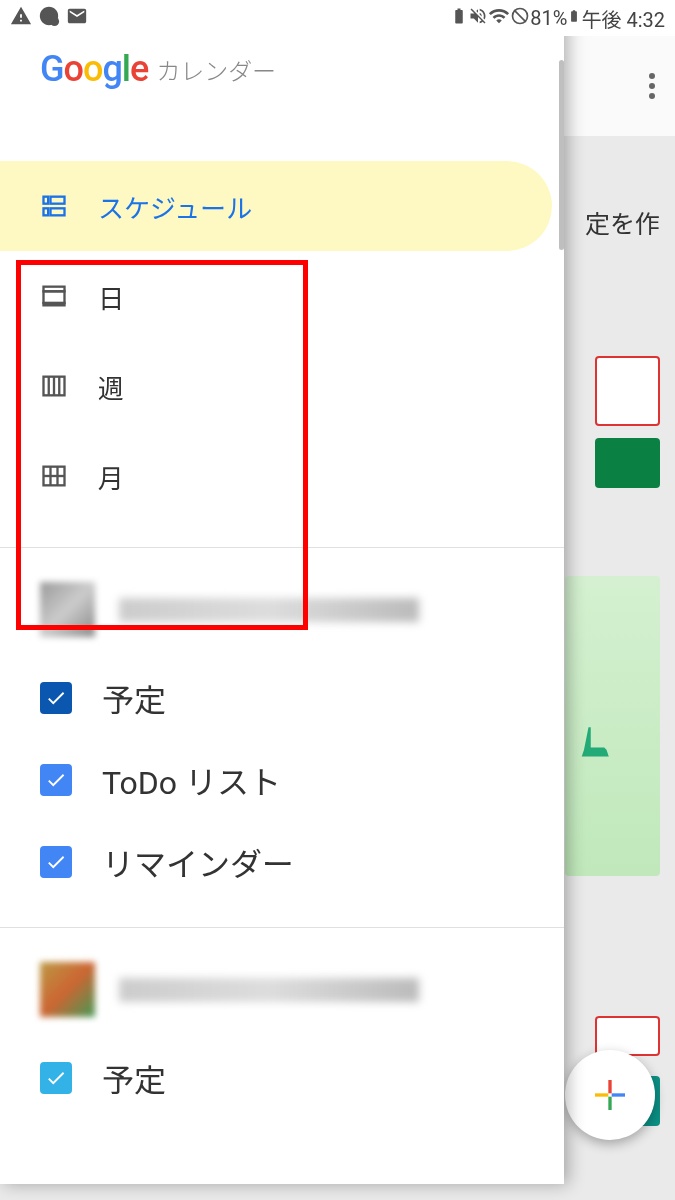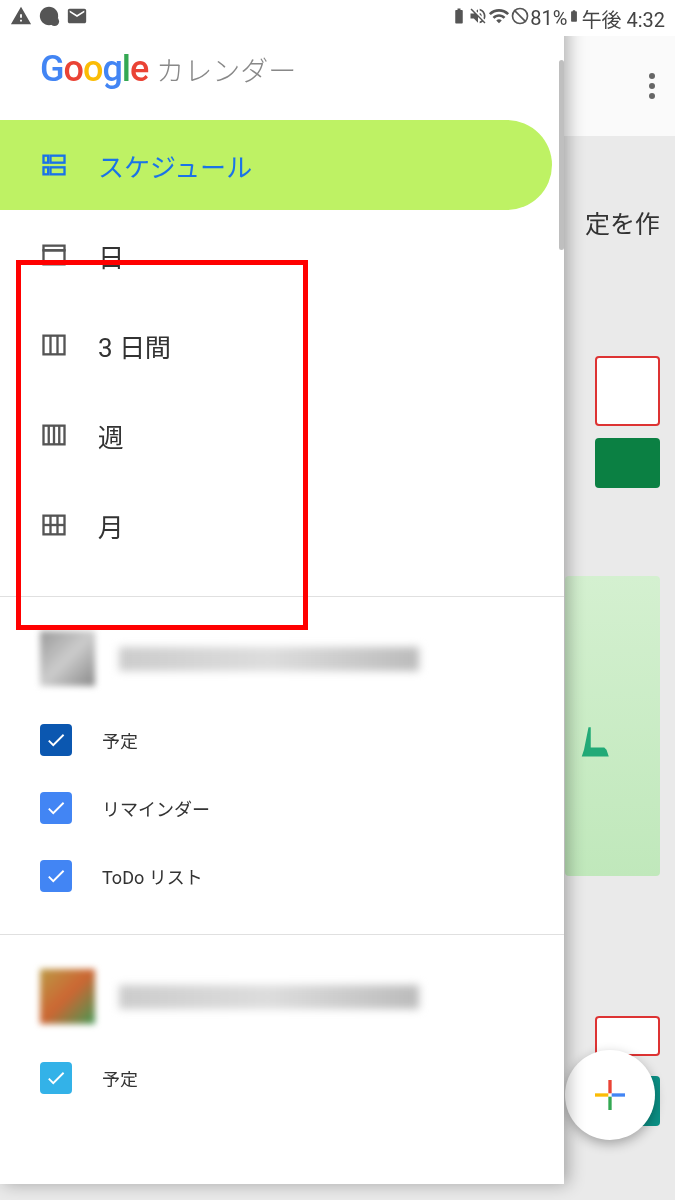--- a/index.html
+++ b/index.html
@@ -126,38 +126,39 @@
     .google-logo {
       font-size: 36px;
       font-weight: 500;
       letter-spacing: -1px;
     }
     .g-b { color: #4285F4; }
     .g-r { color: #EA4335; }
     .g-y { color: #FBBC05; }
     .g-g { color: #34A853; }
     .calendar-label {
-      font-size: 28px;
+      font-size: 24px;
       color: #888;
       font-weight: 300;
     }
     .view-options {
       padding: 0 0 20px 0;
     }
     .view-item {
       display: flex;
       align-items: center;
       height: 90px;
       padding-left: 40px;
       border-radius: 0 45px 45px 0;
       margin-right: 12px;
       gap: 30px;
     }
     .view-item.selected {
-      background: #bef264;
+      background: #fef9c3;
+      margin-top: 41px;
     }
     .view-item.selected .view-label { color: #1a73e8; }
     .view-icon {
       width: 28px; height: 28px; display: flex; align-items: center; justify-content: center;
     }
     .view-label {
       font-size: 26px;
       color: #333;
     }
     .highlight-box {
@@ -207,21 +208,21 @@
     }
     .checkbox {
       width: 32px; height: 32px;
       border-radius: 4px;
       display: flex;
       align-items: center;
       justify-content: center;
     }
     .checkbox svg { width: 22px; height: 22px; }
     .cal-label {
-      font-size: 18px;
+      font-size: 32px;
       color: #333;
     }
   </style>
 </head>
 <body>
 
 <div class="status-bar">
   <div class="status-left">
     <span>
       <svg width="22" height="22" viewBox="0 0 24 24">
@@ -335,30 +336,20 @@
             <rect x="3" y="8" width="18" height="10" fill="none" stroke="#555" stroke-width="2"></rect>
             <rect x="3" y="18" width="18" height="2" fill="none" stroke="#555" stroke-width="2"></rect>
           </svg>
       </span>
       <span class="view-label">日</span>
     </div>
     <div class="view-item">
       <span class="view-icon">
         <svg width="28" height="28" viewBox="0 0 24 24">
             <rect x="3" y="4" width="18" height="16" fill="none" stroke="#555" stroke-width="2"></rect>
-            <line x1="9" y1="4" x2="9" y2="20" stroke="#555" stroke-width="2"></line>
-            <line x1="15" y1="4" x2="15" y2="20" stroke="#555" stroke-width="2"></line>
-          </svg>
-      </span>
-      <span class="view-label">3 日間</span>
-    </div>
-    <div class="view-item">
-      <span class="view-icon">
-        <svg width="28" height="28" viewBox="0 0 24 24">
-            <rect x="3" y="4" width="18" height="16" fill="none" stroke="#555" stroke-width="2"></rect>
             <line x1="7.5" y1="4" x2="7.5" y2="20" stroke="#555" stroke-width="2"></line>
             <line x1="12" y1="4" x2="12" y2="20" stroke="#555" stroke-width="2"></line>
             <line x1="16.5" y1="4" x2="16.5" y2="20" stroke="#555" stroke-width="2"></line>
           </svg>
       </span>
       <span class="view-label">週</span>
     </div>
     <div class="view-item">
       <span class="view-icon">
         <svg width="28" height="28" viewBox="0 0 24 24">
@@ -386,29 +377,29 @@
           </svg>
       </div>
       <span class="cal-label">予定</span>
     </div>
     <div class="cal-item">
       <div class="checkbox" style="background:#4285f4;">
         <svg viewBox="0 0 24 24">
             <path fill="#fff" d="M9 16.17L4.83 12l-1.42 1.41L9 19 21 7l-1.41-1.41z"></path>
           </svg>
       </div>
-      <span class="cal-label">リマインダー</span>
+      <span class="cal-label">ToDo リスト</span>
     </div>
     <div class="cal-item">
       <div class="checkbox" style="background:#4285f4;">
         <svg viewBox="0 0 24 24">
             <path fill="#fff" d="M9 16.17L4.83 12l-1.42 1.41L9 19 21 7l-1.41-1.41z"></path>
           </svg>
       </div>
-      <span class="cal-label">ToDo リスト</span>
+      <span class="cal-label">リマインダー</span>
     </div>
   </div>
 
   <div class="divider"></div>
 
   <div class="account-section">
     <div class="account-header">
       <div class="avatar2"></div>
       <div class="account-name"></div>
     </div>

